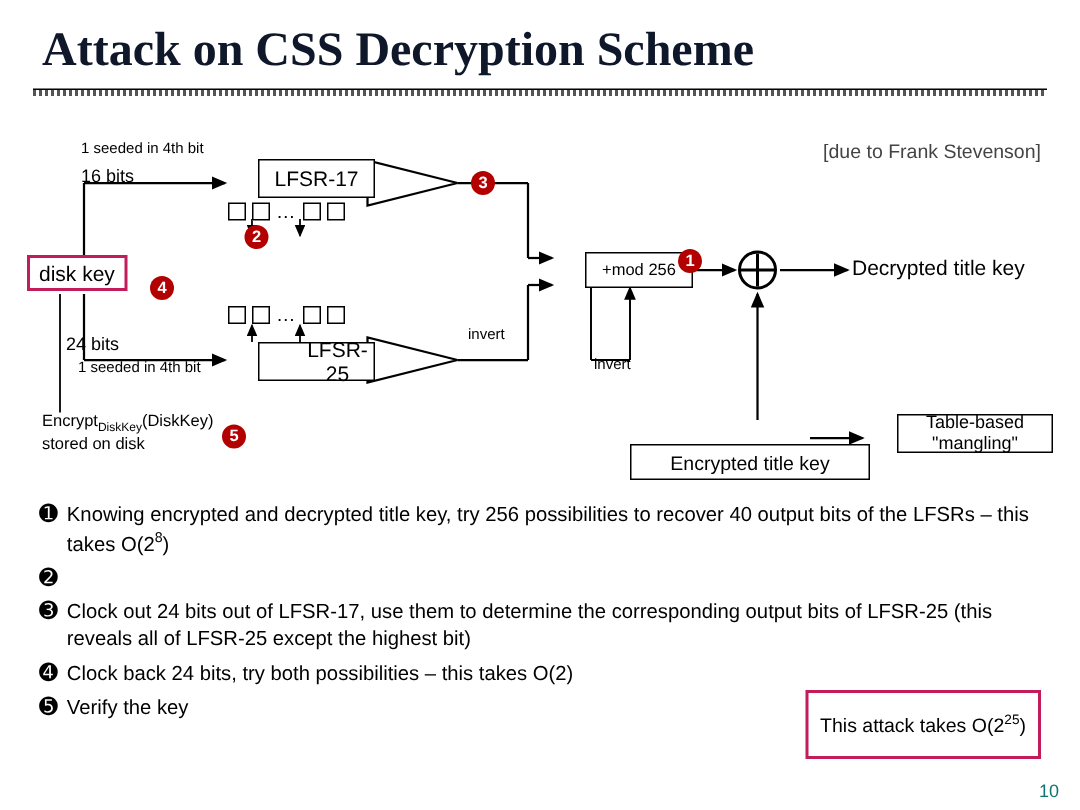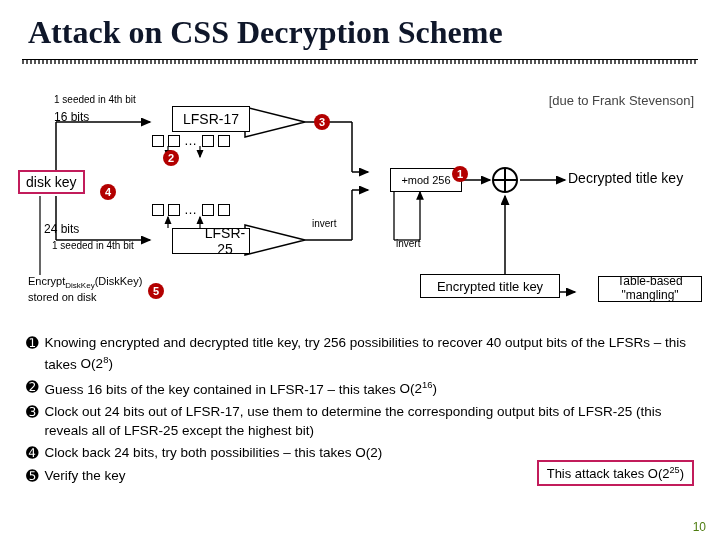--- a/index.html
+++ b/index.html
@@ -68,33 +68,33 @@
   }
   .xor::before, .xor::after {
     content: ""; position: absolute; background: #000;
   }
   .xor::before { left: 50%; top: 0; width: 2px; height: 100%; margin-left: -1px; }
   .xor::after  { top: 50%; left: 0; height: 2px; width: 100%; margin-top: -1px; }
   .attack-box {
     position: absolute;
     right: 26px; top: 460px;
     border: 2px solid #c21c5b;
-    padding: 3px 8px;
+    padding: 13px 8px;
     font-size: 13px;
     background: #fff;
   }
   .notes {
     position: absolute; left: 26px; top: 334px; right: 26px;
     font-size: 13.5px; line-height: 1.38;
   }
   .notes .row { display: flex; gap: 6px; margin-bottom: 4px; align-items: flex-start; }
   .notes .bullet { font-size: 15px; line-height: 1.2; }
   .ou { }
   sup { font-size: 0.7em; }
-  .pagenum { position: absolute; right: 14px; bottom: 6px; font-size: 12px; color:#4d7c0f; }
+  .pagenum { position: absolute; right: 14px; bottom: 6px; font-size: 12px; color:#0f766e; }
   svg.wires { position:absolute; left:0; top:0; width:100%; height:100%; pointer-events:none; }
 </style>
 </head>
 <body>
 
 <h1 class="title">Attack on CSS Decryption Scheme</h1>
 <div class="title-rule"></div>
 <div class="attrib">[due to Frank Stevenson]</div>
 
 <div class="diagram">
@@ -182,21 +182,21 @@
 
   <div class="tiny" style="position:absolute; left:312px; top:138px;">invert</div>
   <div class="tiny" style="position:absolute; left:396px; top:158px;">invert</div>
 
   <div class="circle-num" style="left:452px; top:86px;">1</div>
 
   <div class="xor" style="left:492px; top:87px;"></div>
 
   <div style="position:absolute; left:568px; top:90px; font-size:14px;">Decrypted title key</div>
 
-  <div class="block" style="left:400px; top:194px; width:140px; height:24px; font-size:13px;">Encrypted title key</div>
+  <div class="block" style="left:400px; top:216px; width:160px; height:24px; font-size:13px;">Encrypted title key</div>
 
   <div class="block" style="left:578px; top:196px; width:104px; height:26px; font-size:12px; flex-direction:column; line-height:1.15;">
     <span>Table-based</span>
     <span>"mangling"</span>
   </div>
 
   <div class="stored-box">
     <span>Encrypt<sub style="font-size:8px;">DiskKey</sub>(DiskKey)</span><br>
     <span>stored on disk</span>
   </div>
@@ -205,21 +205,20 @@
 
 </div>
 
 <div class="notes">
   <div class="row">
     <span class="bullet">➊</span>
     <span><span>Knowing encrypted and decrypted title key, try 256 possibilities to recover 40 output bits of the LFSRs – this takes </span><span class="ou">O(2<sup>8</sup>)</span></span>
   </div>
   <div class="row">
     <span class="bullet">➋</span>
-    <span><span>Guess 16 bits of the key contained in LFSR-17 – this takes </span><span class="ou">O(2<sup>16</sup>)</span></span>
   </div>
   <div class="row">
     <span class="bullet">➌</span>
     <span>Clock out 24 bits out of LFSR-17, use them to determine the corresponding output bits of LFSR-25 (this reveals all of LFSR-25 except the highest bit)</span>
   </div>
   <div class="row">
     <span class="bullet">➍</span>
     <span><span>Clock back 24 bits, try both possibilities – this takes </span><span class="ou">O(2)</span></span>
   </div>
   <div class="row">

